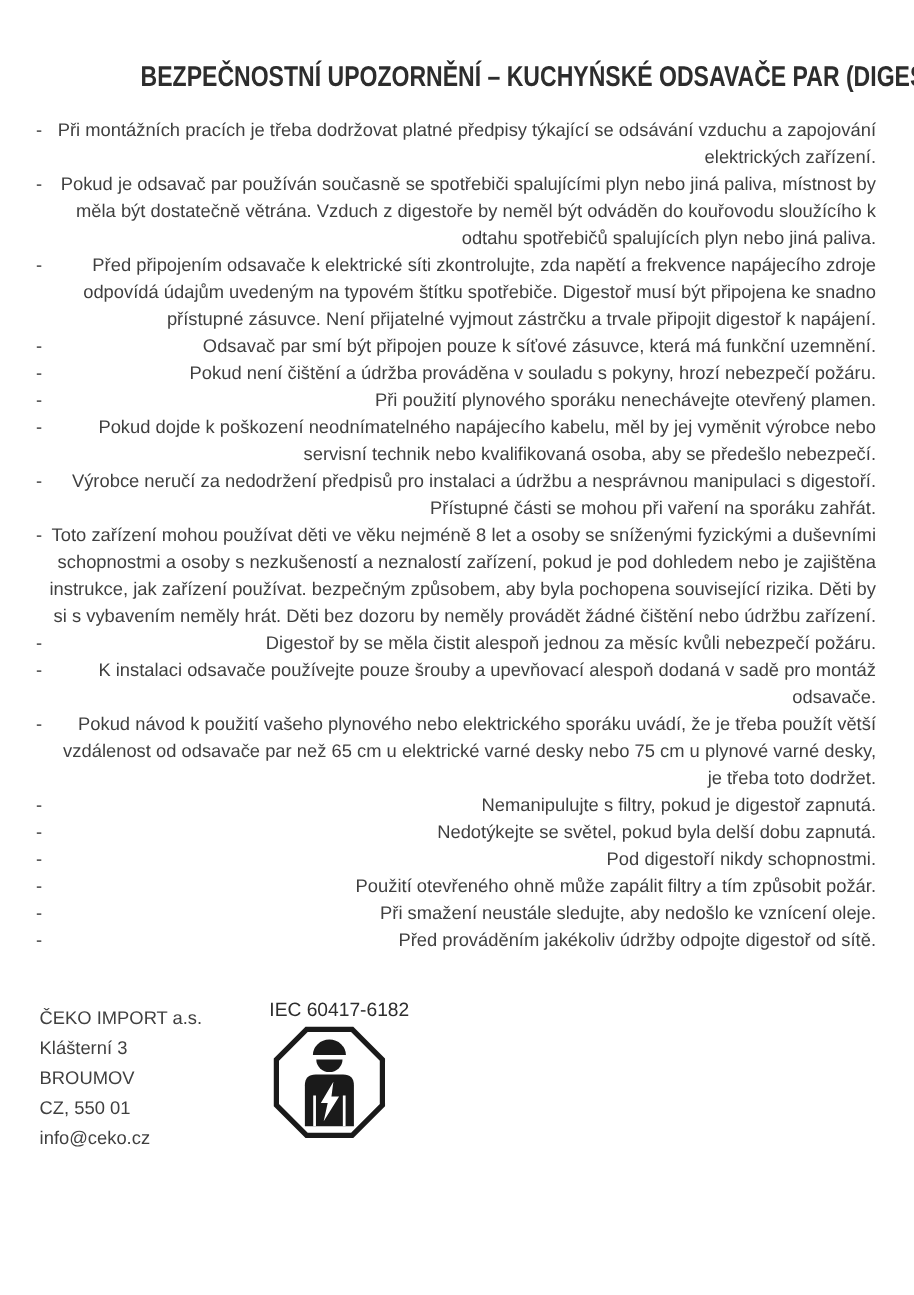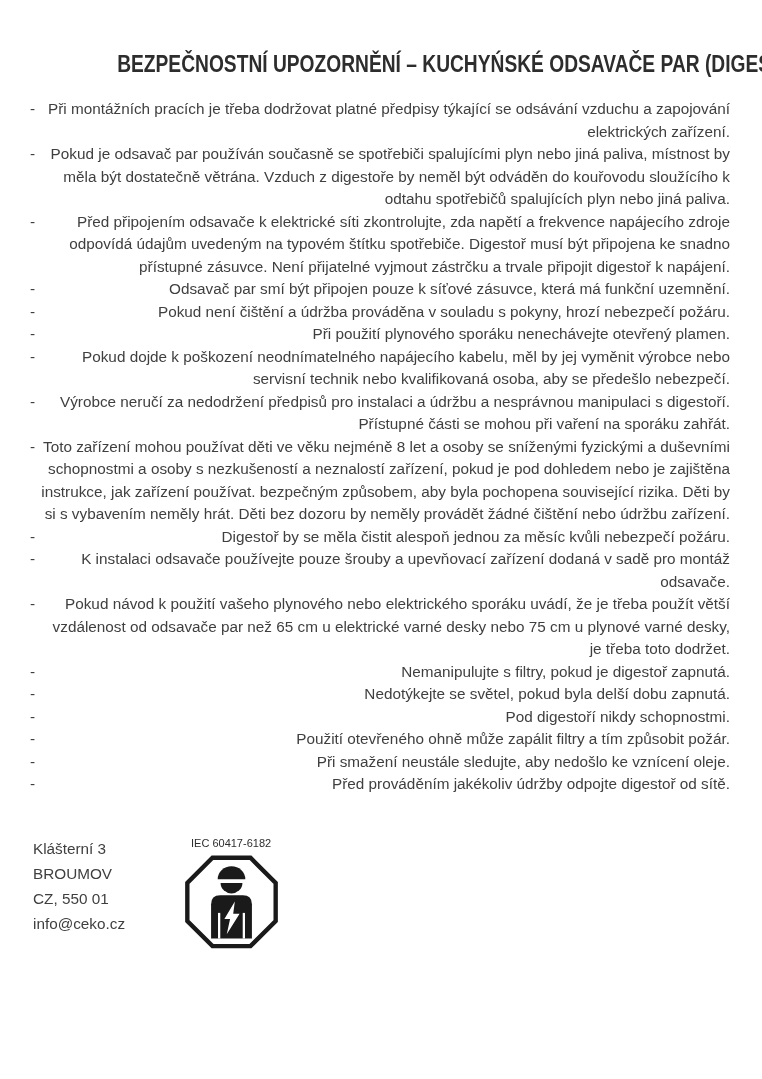--- a/index.html
+++ b/index.html
@@ -61,21 +61,21 @@
     font-size: 15.3px;
     line-height: 25px;
     color: #3f3f3f;
   }
   .cert {
     margin-left: 56px;
     width: 100px;
     text-align: center;
   }
   .cert-label {
-    font-size: 11px;
+    font-size: 16px;
     line-height: 14px;
     color: #2d2d2d;
     margin-bottom: 3px;
     white-space: nowrap;
   }
   .cert-icon {
     display: inline-block;
   }
 </style>
 </head>
@@ -123,21 +123,21 @@
     <li>
         <span class="marker">-</span>
         <span class="text">Toto zařízení mohou používat děti ve věku nejméně 8 let a osoby se sníženými fyzickými a duševními schopnostmi a osoby s nezkušeností a neznalostí zařízení, pokud je pod dohledem nebo je zajištěna instrukce, jak zařízení používat. bezpečným způsobem, aby byla pochopena související rizika. Děti by si s vybavením neměly hrát. Děti bez dozoru by neměly provádět žádné čištění nebo údržbu zařízení.</span>
       </li>
     <li>
         <span class="marker">-</span>
         <span class="text">Digestoř by se měla čistit alespoň jednou za měsíc kvůli nebezpečí požáru.</span>
       </li>
     <li>
         <span class="marker">-</span>
-        <span class="text">K instalaci odsavače používejte pouze šrouby a upevňovací zařízení dodaná v sadě pro montáž odsavače.</span>
+        <span class="text">K instalaci odsavače používejte pouze šrouby a upevňovací alespoň dodaná v sadě pro montáž odsavače.</span>
       </li>
     <li>
         <span class="marker">-</span>
         <span class="text">Pokud návod k použití vašeho plynového nebo elektrického sporáku uvádí, že je třeba použít větší vzdálenost od odsavače par než 65 cm u elektrické varné desky nebo 75 cm u plynové varné desky, je třeba toto dodržet.</span>
       </li>
     <li>
         <span class="marker">-</span>
         <span class="text">Nemanipulujte s filtry, pokud je digestoř zapnutá.</span>
       </li>
     <li>
@@ -157,20 +157,21 @@
         <span class="text">Při smažení neustále sledujte, aby nedošlo ke vznícení oleje.</span>
       </li>
     <li>
         <span class="marker">-</span>
         <span class="text">Před prováděním jakékoliv údržby odpojte digestoř od sítě.</span>
       </li>
   </ul>
 
   <div class="footer">
     <div class="company">
+      <p>ČEKO IMPORT a.s.</p>
       <p>Klášterní 3</p>
       <p>BROUMOV</p>
       <p>CZ, 550 01</p>
       <p>info@ceko.cz</p>
     </div>
     <div class="cert">
       <div class="cert-label">IEC 60417-6182</div>
       <span class="cert-icon">
         <svg width="95" height="97" viewBox="0 0 100 102" xmlns="http://www.w3.org/2000/svg" aria-hidden="true">
 

